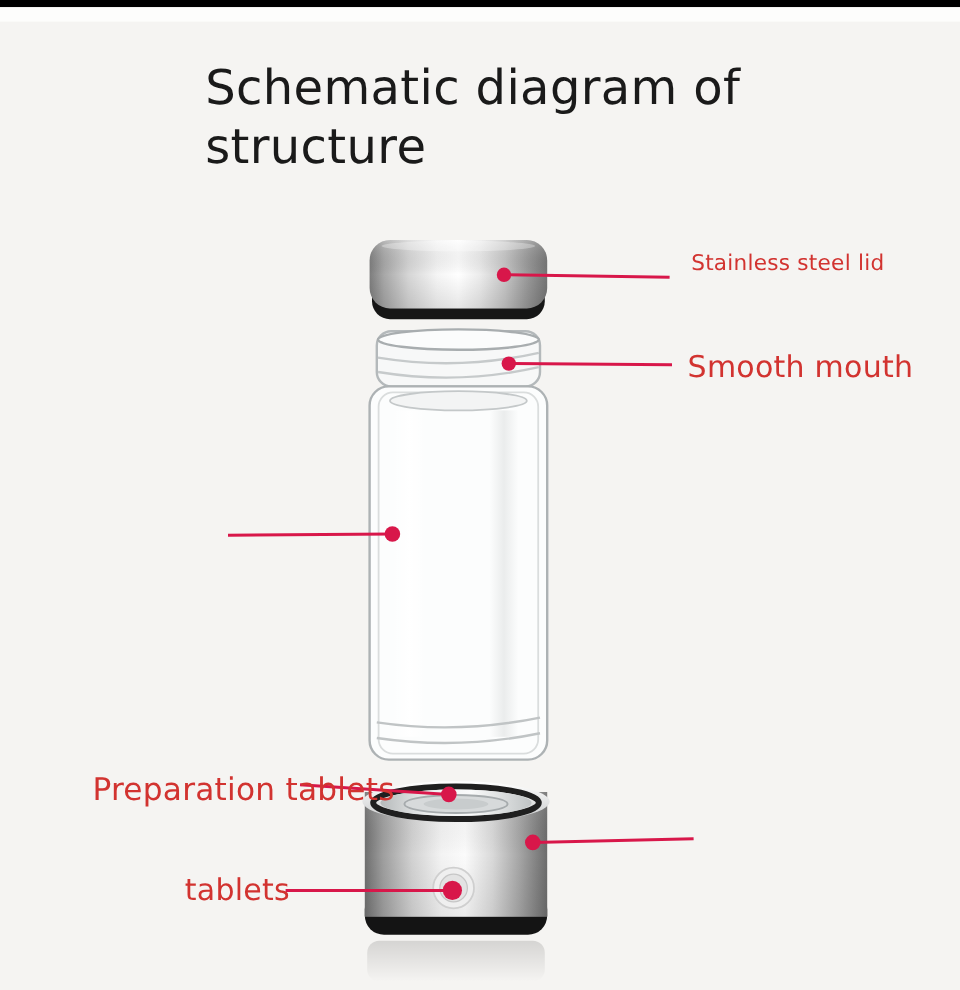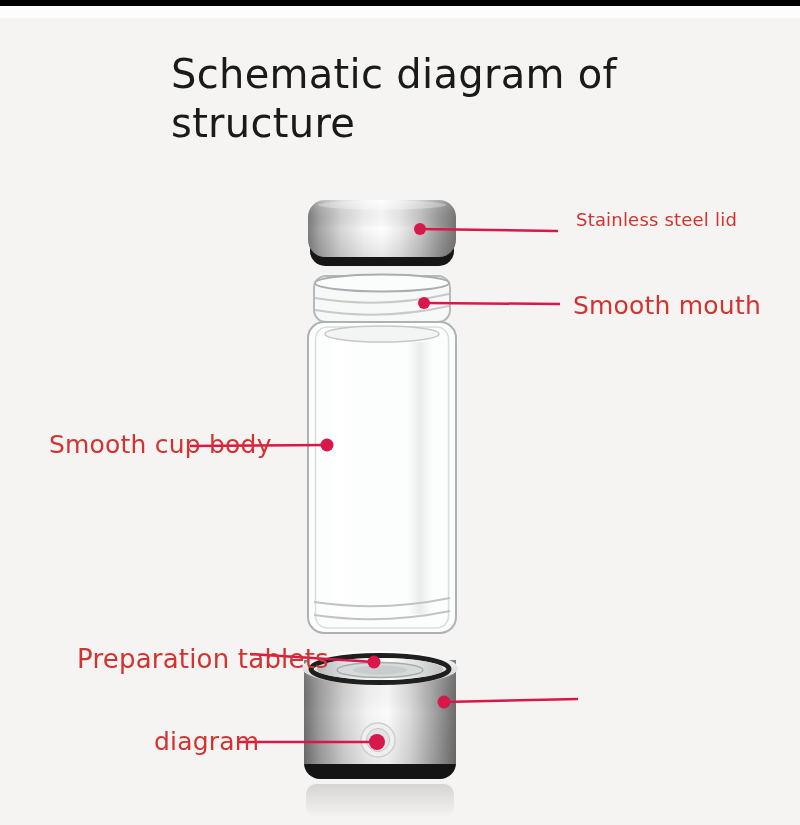--- a/index.html
+++ b/index.html
@@ -162,17 +162,16 @@
 
     <line class="leader-line" x1="444" y1="702" x2="578" y2="699"></line>
     <circle class="leader-dot" cx="444" cy="702" r="6.5"></circle>
 
     <line class="leader-line" x1="238" y1="742" x2="377" y2="742"></line>
     <circle class="leader-dot" cx="377" cy="742" r="8"></circle>
   </svg>
 
   <div class="part-label label-lid">Stainless steel lid</div>
   <div class="part-label label-mouth">Smooth mouth</div>
-  <div class="part-label label-body">Smooth cup body</div>
   <div class="part-label label-tablets">Preparation tablets</div>
-  <div class="part-label label-button">diagram</div>
+  <div class="part-label label-button">tablets</div>
 
 </div>
 
 </body></html>

